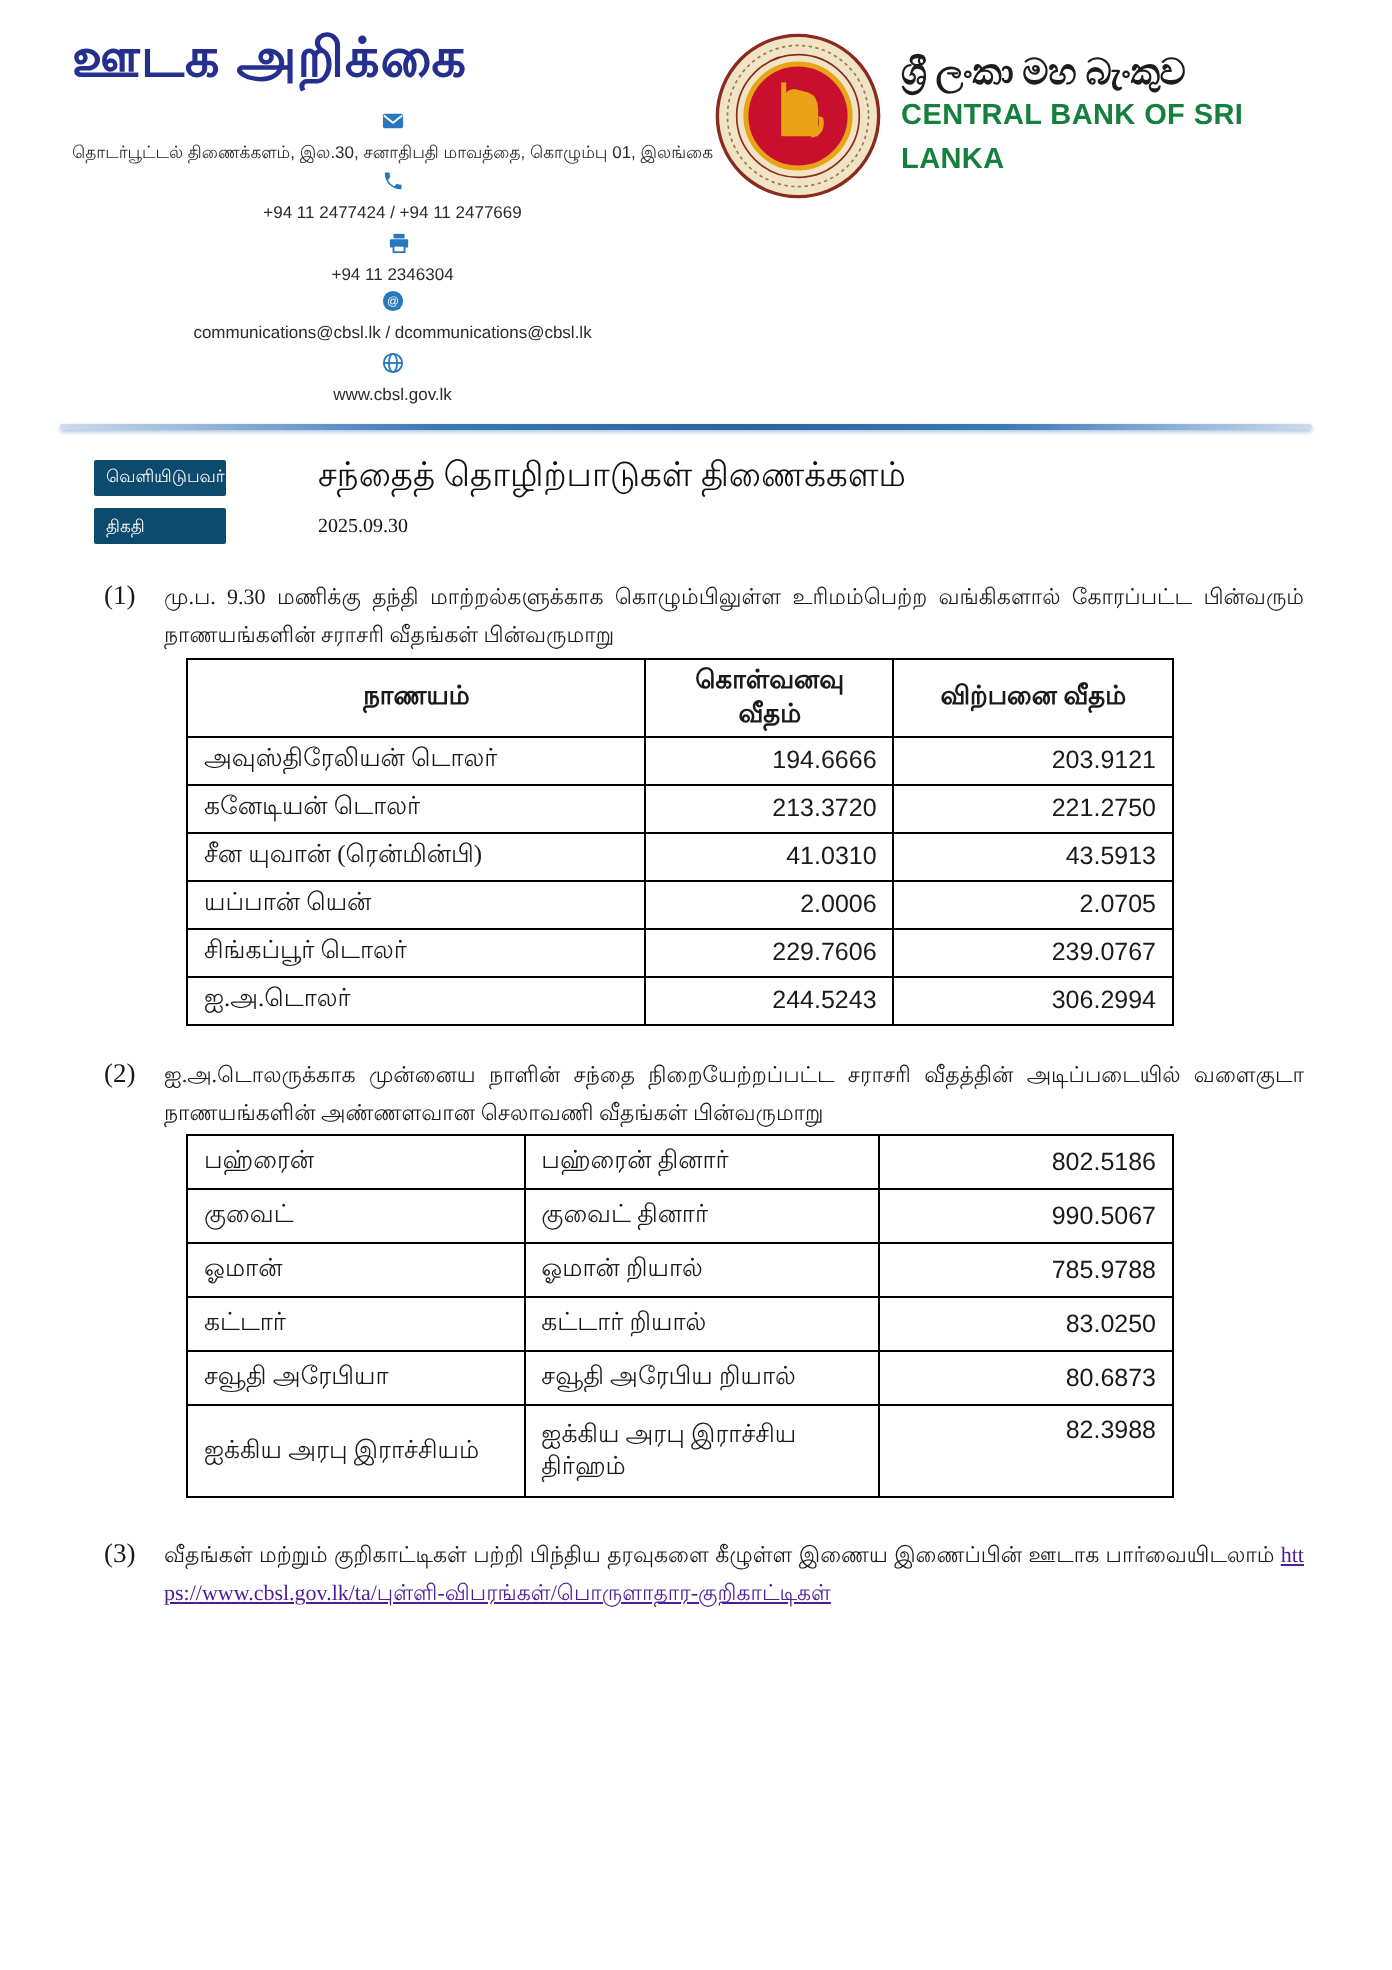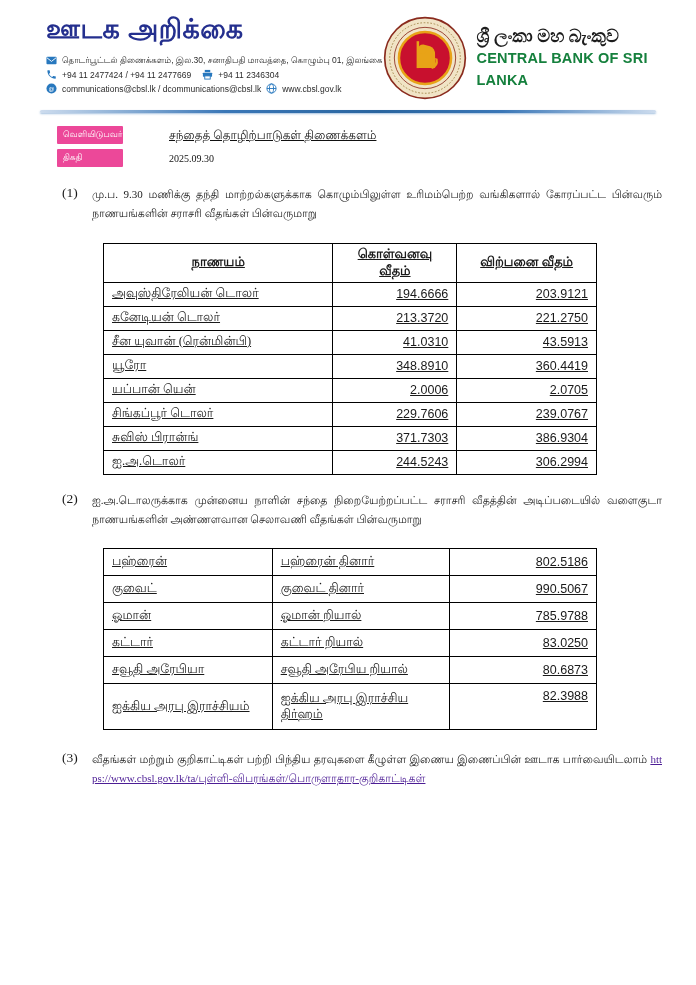--- a/index.html
+++ b/index.html
@@ -2,34 +2,34 @@
 <html><head>
 <meta charset="utf-8">
 <style>
   * { margin:0; padding:0; box-sizing:border-box; }
   html,body { background:#ffffff; }
   body {
     width:696px; height:985px; overflow:hidden;
     font-family:"Liberation Serif","DejaVu Serif",serif;
     color:#1a1a1a; position:relative;
   }
-  .page { width:696px; height:985px; padding:12px 40px 0 40px; }
+  .page { width:696px; height:985px; padding:12px 40px 0 30px; }
 
   
   .header { display:flex; justify-content:space-between; align-items:flex-start; }
   .header-left { padding-top:2px; }
   .masthead-title {
     font-family:"Liberation Sans","DejaVu Sans",sans-serif;
     font-weight:bold; font-size:27px; color:#242f8e; letter-spacing:0.5px;
     margin-left:6px; margin-bottom:7px;
   }
   .contact-line {
     display:flex; align-items:center; gap:5px;
     font-family:"Liberation Sans","DejaVu Sans",sans-serif;
-    font-size:8.5px; color:#2b2b2b; margin:3px 0 0 6px; white-space:nowrap;
+    font-size:8.5px; color:#2b2b2b; margin:3px 0 0 6px; white-space:nowrap;flex-direction:column;
   }
   .cicon { width:11px; height:11px; flex:0 0 auto; display:inline-block; }
   .cicon svg { width:11px; height:11px; display:block; }
   .fax-gap { margin-left:6px; }
 
   .header-right { display:flex; align-items:center; gap:10px; padding-top:4px; }
   .seal { width:84px; height:84px; position:relative; flex:0 0 auto; }
   .bank-names { text-align:left; }
   .bank-si { font-size:18px; font-weight:600; color:#1c1c1c; line-height:1.35; }
   .bank-ta { font-size:15px; font-weight:600; color:#1c1c1c; line-height:1.35; }
@@ -39,38 +39,37 @@
   .rule {
     height:3px; margin:10px 0 0 0; border-radius:2px;
     background:linear-gradient(90deg,#cddcee 0%,#3a77b7 30%,#2a659f 55%,#3a77b7 75%,#cddcee 100%);
     box-shadow:0 1px 2px rgba(58,119,183,0.45);
   }
 
   
   .meta { margin:13px 0 0 17px; }
   .meta-row { display:flex; align-items:center; margin-bottom:5px; }
   .badge {
-    width:66px; height:18px; background:#ec4899; color:#fff;
-    font-family:Liberation Mono, monospace; font-size:8.5px;
+    width:66px; height:18px; background:#0c4a6e; color:#fff;
+    font-family:Liberation Serif, serif; font-size:8.5px;
     display:flex; align-items:center; padding-left:6px; border-radius:1px;
   }
-  .meta-value { margin-left:46px; font-size:12px; color:#111;text-decoration:underline; }
+  .meta-value { margin-left:46px; font-size:17px; color:#111; }
   .meta-date  { margin-left:46px; font-size:10px; color:#111; }
 
   
   .para { display:flex; margin:16px 0 0 22px; width:600px; }
   .para-num { width:30px; flex:0 0 auto; font-size:13.5px; }
   .para-text { flex:1; font-size:11px; text-align:justify; line-height:1.75; }
   a.doclink { color:#4c1d95; text-decoration:underline; word-break:break-all; }
 
   
   table.rates {
-    border-collapse:collapse; margin:19px 0 0 63px; width:494px;
+    border-collapse:collapse; margin:0 0 0 63px; width:494px;
     font-size:12.5px;
-    text-decoration:underline;
   }
   table.rates th, table.rates td { border:1px solid #000; padding:2px 8px; }
   table.rates th { font-weight:bold; text-align:center; height:27px; font-size:13px; }
   table.rates td { height:24px; }
   td.cname { text-align:left; padding-left:10px; }
   td.num {
     text-align:right; padding-right:10px;
     font-family:"Liberation Sans","DejaVu Sans",sans-serif; font-size:12.5px;
   }
   #table1 col.c1 { width:230px; } #table1 col.c2 { width:124px; } #table1 col.c3 { width:140px; }
@@ -193,38 +192,28 @@
           <td class="cname">கனேடியன் டொலர்</td>
           <td class="num">213.3720</td>
           <td class="num">221.2750</td>
         </tr>
     <tr>
           <td class="cname">சீன யுவான் (ரென்மின்பி)</td>
           <td class="num">41.0310</td>
           <td class="num">43.5913</td>
         </tr>
     <tr>
-          <td class="cname">யூரோ</td>
-          <td class="num">348.8910</td>
-          <td class="num">360.4419</td>
-        </tr>
-    <tr>
           <td class="cname">யப்பான் யென்</td>
           <td class="num">2.0006</td>
           <td class="num">2.0705</td>
         </tr>
     <tr>
           <td class="cname">சிங்கப்பூர் டொலர்</td>
           <td class="num">229.7606</td>
           <td class="num">239.0767</td>
-        </tr>
-    <tr>
-          <td class="cname">சுவிஸ் பிரான்ங்</td>
-          <td class="num">371.7303</td>
-          <td class="num">386.9304</td>
         </tr>
     <tr>
           <td class="cname">ஐ.அ.டொலர்</td>
           <td class="num">244.5243</td>
           <td class="num">306.2994</td>
         </tr>
   </tbody>
     </table>
 
   <div class="para">

